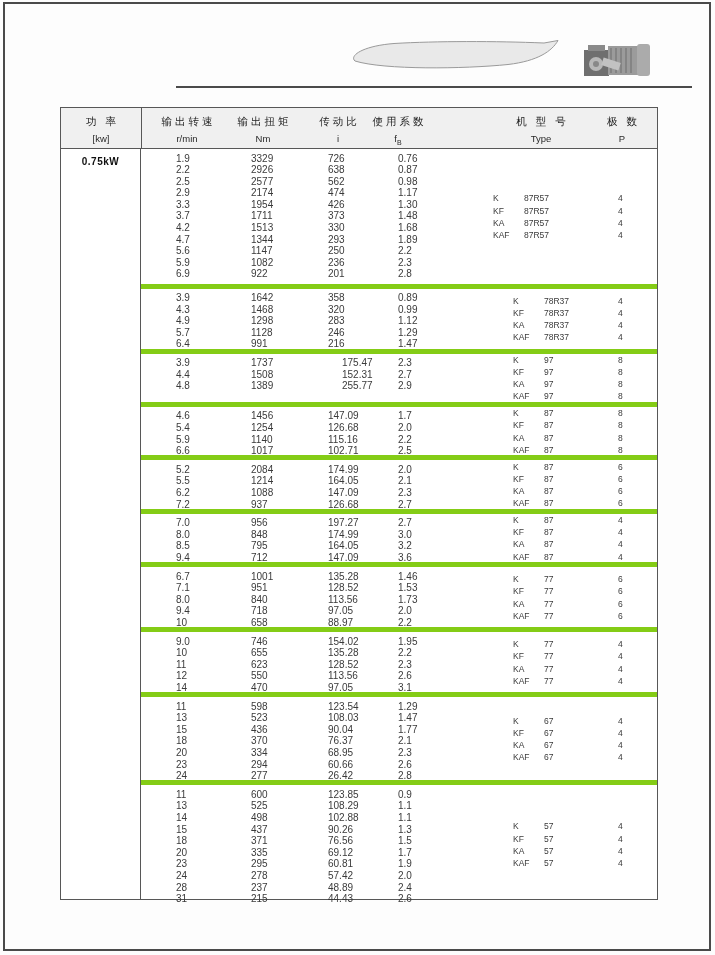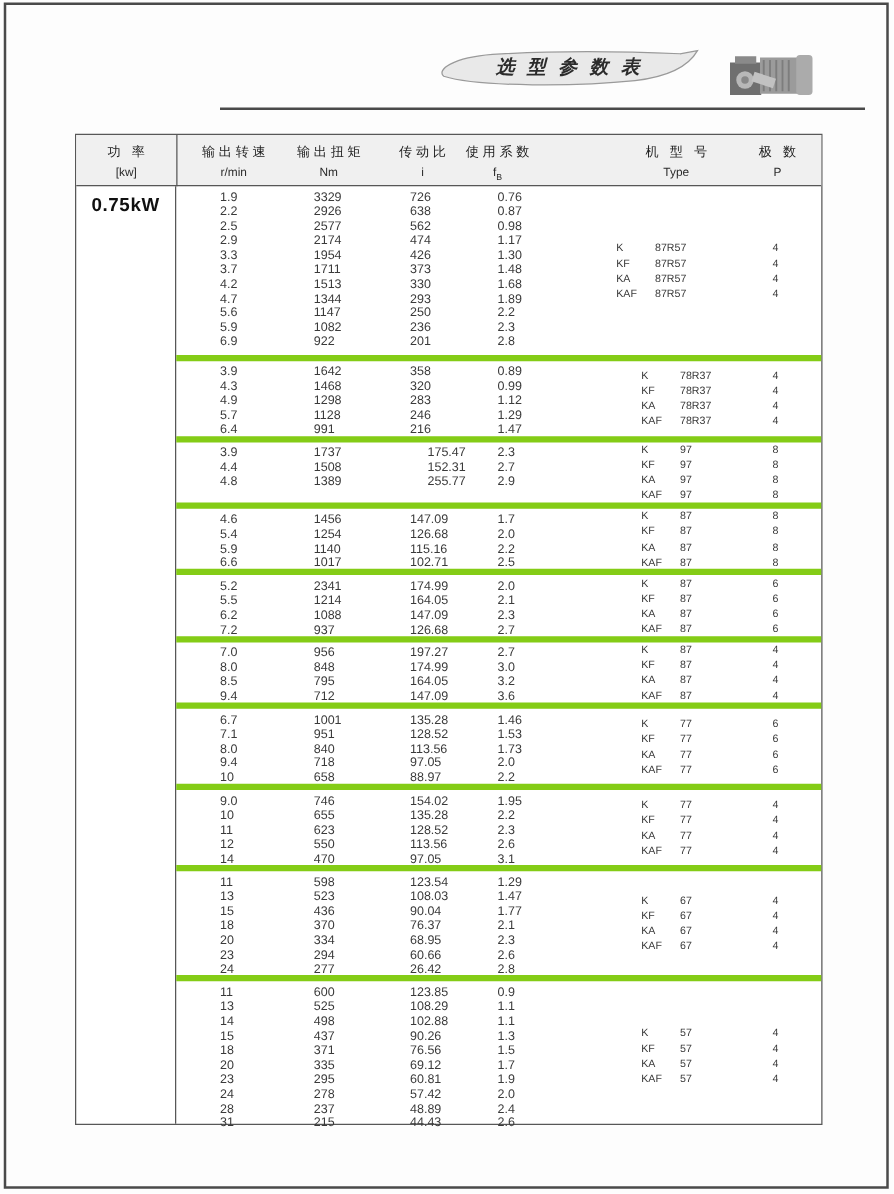--- a/index.html
+++ b/index.html
@@ -23,21 +23,21 @@
   .thead { position:absolute; left:0; top:0; right:0; height:41px; background:#f0f0f0;
            border-bottom:1.5px solid #575757; }
   .hcell { position:absolute; top:0; transform:translateX(-50%); text-align:center; white-space:nowrap; }
   .hcell .zh  { font-size:10.5px; letter-spacing:3px; color:#1f1f1f; margin-top:7px; text-indent:3px; }
   .hcell .sub { font-size:9.5px; color:#2a2a2a; margin-top:4px; }
   .fsub { font-size:7px; }
   .head-divider { position:absolute; left:80px; top:0; height:41px; width:1px; background:#575757; }
 
   .tbody { position:absolute; left:0; top:41px; right:0; bottom:0; }
   .power-col { position:absolute; left:0; top:0; bottom:0; width:80px; border-right:1px solid #575757; }
-  .power-label { text-align:center; margin-top:7px; font-size:15px; font-weight:bold; color:#101010;
+  .power-label { text-align:center; margin-top:7px; font-size:10px; font-weight:bold; color:#101010;
                  letter-spacing:0.5px; }
   .blocks { position:absolute; left:80px; top:0; right:0; bottom:0; }
 
   .block { position:relative; }
   .block + .block { border-top:5px solid #84cc16; }
   .dcol { position:absolute; top:3.5px; font-size:10px; line-height:11.6px; color:#3a3a3a;
           white-space:pre; }
   .tcol, .pcol { position:absolute; top:50%; transform:translateY(-50%);
                  font-size:8.5px; line-height:12.2px; color:#3a3a3a; }
   .type-prefix { display:inline-block; width:31px; }
@@ -46,21 +46,20 @@
 </head>
 <body>
 
 <div class="page">
   <div class="page-frame"></div>
 
   <svg class="banner" viewBox="0 0 216 32">
     <path d="M 9 22 C 3 17 16 7 48 4.5 C 90 2 150 2 198 4 L 212 1.5
              C 206 12 192 22 162 25.5 C 118 30 38 31 9 22 Z" fill="#e9e9e9" stroke="#9a9a9a" stroke-width="1"></path>
   </svg>
-  <div class="banner-title">选型参数表</div>
 
   <svg class="motor" width="72" height="44" viewBox="0 0 72 44">
     <rect x="2" y="13" width="25" height="26" fill="#6f6f6f"></rect>
     <rect x="6" y="8" width="17" height="6" fill="#8a8a8a"></rect>
     <rect x="26" y="9" width="30" height="29" fill="#9b9b9b"></rect>
     <line x1="29" y1="11" x2="29" y2="36" stroke="#7d7d7d" stroke-width="1.5"></line>
     <line x1="34" y1="11" x2="34" y2="36" stroke="#7d7d7d" stroke-width="1.5"></line>
     <line x1="39" y1="11" x2="39" y2="36" stroke="#7d7d7d" stroke-width="1.5"></line>
     <line x1="44" y1="11" x2="44" y2="36" stroke="#7d7d7d" stroke-width="1.5"></line>
     <line x1="49" y1="11" x2="49" y2="36" stroke="#7d7d7d" stroke-width="1.5"></line>
@@ -178,21 +177,21 @@
             </div>
             <div class="pcol" style="left: 477px;">
               <div>8</div>
               <div>8</div>
               <div>8</div>
               <div>8</div>
             </div>
           </div>
           <div class="block" style="height: 53.4px;">
             <div class="dcol" style="left: 35px;"><div>5.2</div><div>5.5</div><div>6.2</div><div>7.2</div></div>
-            <div class="dcol" style="left: 110px;"><div>2341</div><div>1214</div><div>1088</div><div>937</div></div>
+            <div class="dcol" style="left: 110px;"><div>2084</div><div>1214</div><div>1088</div><div>937</div></div>
             <div class="dcol" style="left: 187px;"><div>174.99</div><div>164.05</div><div>147.09</div><div>126.68</div></div>
             <div class="dcol" style="left: 257px;"><div>2.0</div><div>2.1</div><div>2.3</div><div>2.7</div></div>
             <div class="tcol" style="left: 372px;">
               <div><span class="type-prefix">K</span><span class="type-code">87</span></div>
               <div><span class="type-prefix">KF</span><span class="type-code">87</span></div>
               <div><span class="type-prefix">KA</span><span class="type-code">87</span></div>
               <div><span class="type-prefix">KAF</span><span class="type-code">87</span></div>
             </div>
             <div class="pcol" style="left: 477px;">
               <div>6</div>

